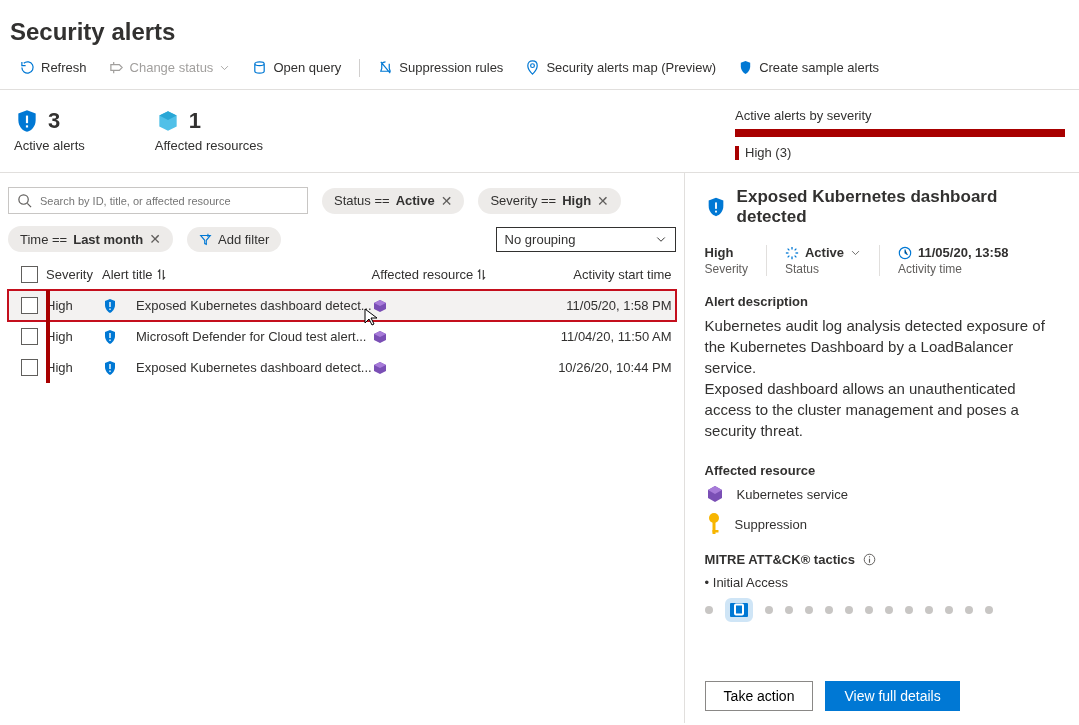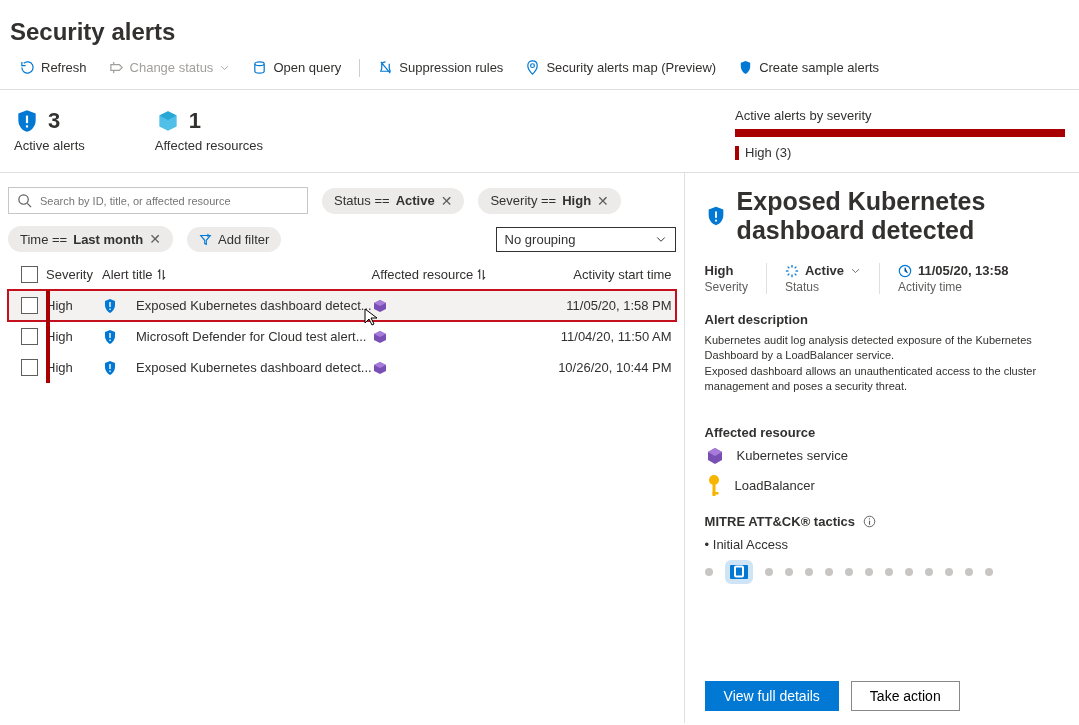--- a/index.html
+++ b/index.html
@@ -50,31 +50,31 @@
 .grid-row.selected { background: #f3f2f1; outline: 2px solid #c40f1d; outline-offset: -1px; }
 .title-cell { flex: 1; display: flex; align-items: center; gap: 18px; overflow: hidden; }
 .title-text { white-space: nowrap; overflow: hidden; text-overflow: ellipsis; }
 .shield-icon { width: 16px; height: 16px; flex-shrink: 0; }
 .res-icon { width: 16px; height: 16px; flex-shrink: 0; }
 
 .cursor { position: absolute; width: 16px; height: 18px; left: 356px; top: 18px; pointer-events: none; }
 
 .right { flex: 1; padding: 14px 20px 0 20px; position: relative; }
 .detail-title-row { display: flex; align-items: center; gap: 10px; margin-bottom: 18px; }
-.detail-title { font-size: 25px; font-weight: 600; }
+.detail-title { font-size: 17px; font-weight: 600; }
 .shield-big { width: 22px; height: 22px; flex-shrink: 0; }
 
 .meta-row { display: flex; gap: 0; margin-bottom: 18px; }
 .meta-cell { padding: 0 18px; border-left: 1px solid #e1dfdd; }
 .meta-cell:first-child { padding-left: 0; border-left: none; }
 .meta-val { display: flex; align-items: center; gap: 6px; font-weight: 600; margin-bottom: 2px; }
 .meta-label { font-size: 12px; color: #605e5c; }
 
 .sec-h { font-weight: 600; margin-bottom: 6px; }
-.desc-text { font-size: 11px; line-height: 1.4; margin-bottom: 30px; }
+.desc-text { font-size: 15px; line-height: 1.4; margin-bottom: 22px; }
 
 .res-row { display: flex; align-items: center; gap: 12px; margin-bottom: 8px; }
 .res-big-icon { width: 20px; height: 20px; flex-shrink: 0; }
 .key-icon { width: 18px; height: 24px; flex-shrink: 0; }
 
 .mitre-row { display: flex; align-items: center; gap: 8px; margin-top: 16px; margin-bottom: 8px; }
 .tactic { font-size: 13px; margin-bottom: 8px; }
 .tactic::before { content: "• "; }
 
 .chain { display: flex; align-items: center; gap: 12px; margin-top: 8px; }
@@ -369,21 +369,21 @@
           <polygon fill="#a77bd9" points="10,2 17,6 10,10 3,6"></polygon>
         </svg>
       <span>Kubernetes service</span>
     </div>
     <div class="res-row">
       <svg class="key-icon" viewBox="0 0 18 24">
           <circle cx="9" cy="6" r="5" fill="#f7b500"></circle>
           <rect x="7.5" y="10" width="3" height="12" fill="#f7b500"></rect>
           <rect x="7.5" y="18" width="6" height="2.5" fill="#f7b500"></rect>
         </svg>
-      <span>LoadBalancer</span>
+      <span>Suppression</span>
     </div>
 
     <div class="mitre-row">
       <span class="sec-h" style="margin-bottom:0">MITRE ATT&amp;CK® tactics</span>
       <svg viewBox="0 0 16 16" style="width:13px;height:13px">
           <circle cx="8" cy="8" r="6.5" fill="none" stroke="#605e5c" stroke-width="1.2"></circle>
           <rect x="7.3" y="7" width="1.4" height="5" fill="#605e5c"></rect>
           <rect x="7.3" y="4" width="1.4" height="1.4" fill="#605e5c"></rect>
         </svg>
     </div>
@@ -400,17 +400,17 @@
         <div class="dot"></div>
         <div class="dot"></div>
         <div class="dot"></div>
         <div class="dot"></div>
         <div class="dot"></div>
         <div class="dot"></div>
         <div class="dot"></div>
     </div>
 
     <div class="btn-row">
+      <button class="btn">Take action</button>
       <button class="btn primary">View full details</button>
-      <button class="btn">Take action</button>
     </div>
   </div>
 </div>
 
 </body></html>

